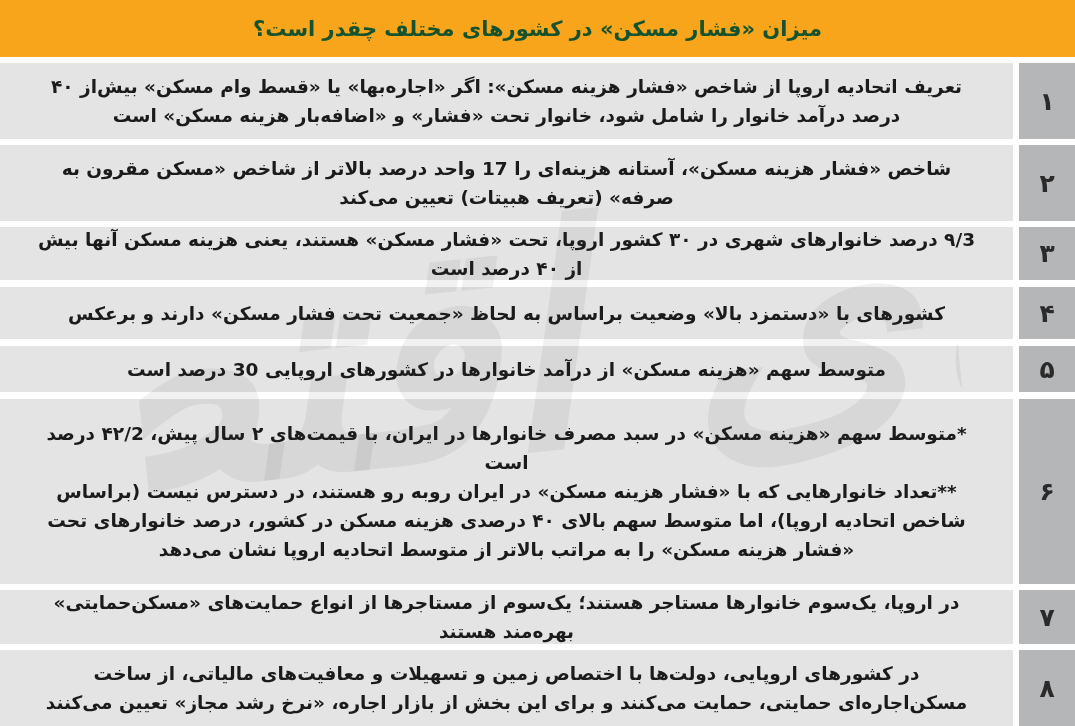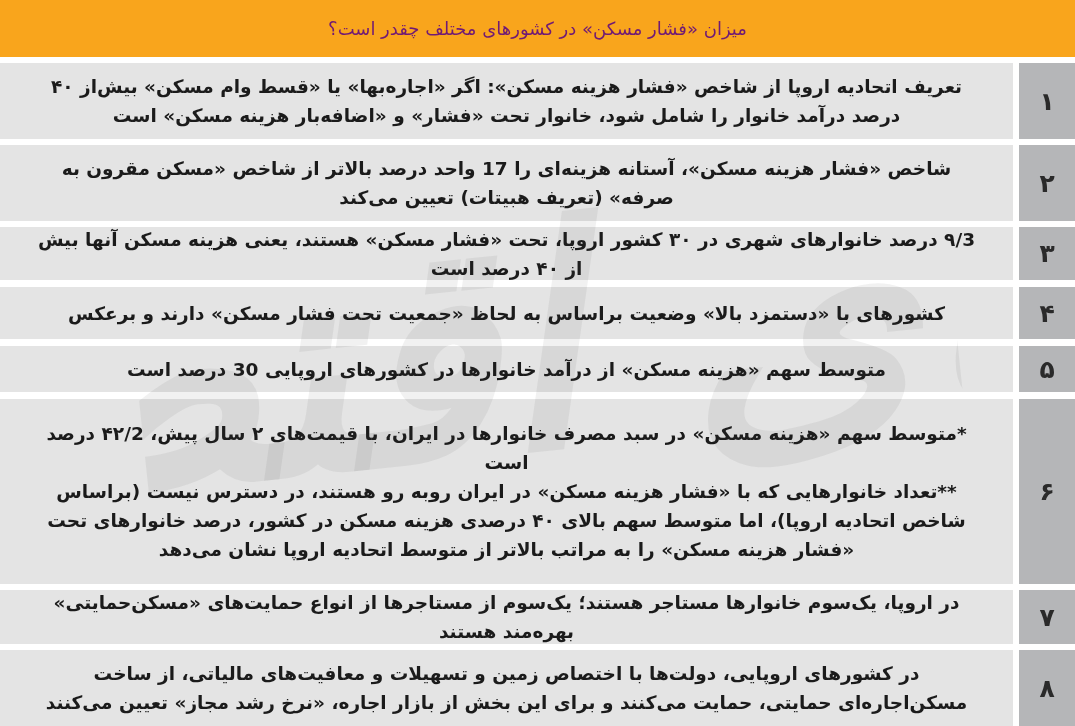--- a/index.html
+++ b/index.html
@@ -33,23 +33,23 @@
     overflow: hidden;
   }
   .header {
     height: 57px;
     background: #F9A51C;
     display: flex; align-items: center; justify-content: center;
     margin-bottom: 6px;
     flex: none;
   }
   .header .title {
-    font-size: 18px;
-    font-weight: normal;
-    color: #701a75;
+    font-size: 21px;
+    font-weight: bold;
+    color: #14532d;
   }
   .row {
     display: flex;
     direction: rtl;
     column-gap: 6px;
     flex: none;
   }
   .num-box {
     width: 56px;
     background: #B5B6B8;

